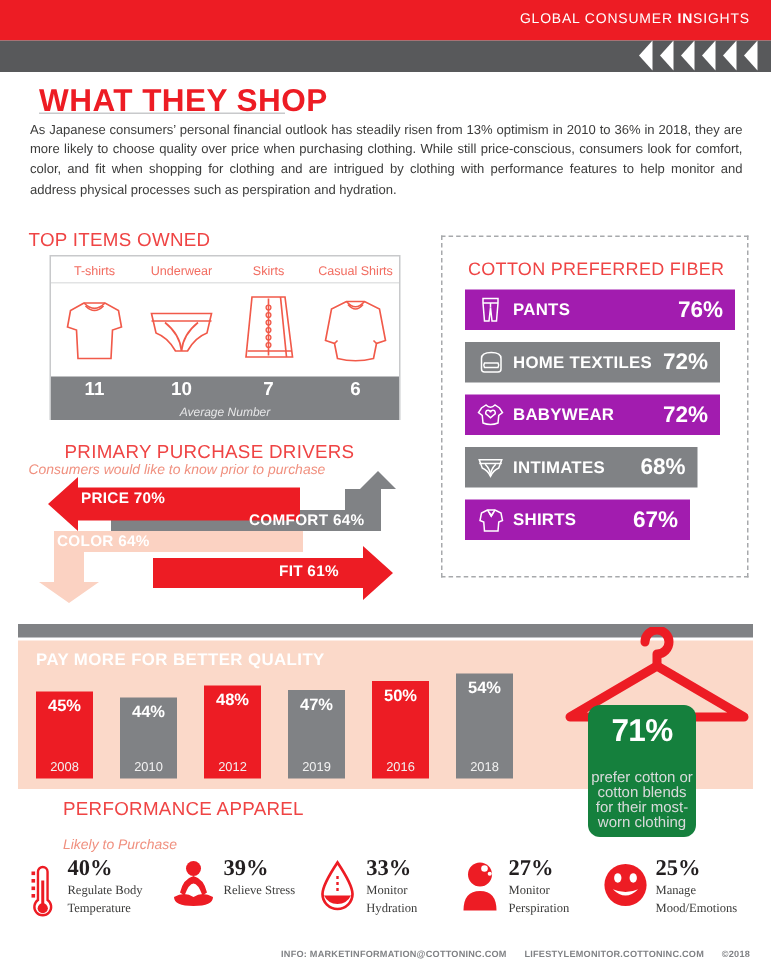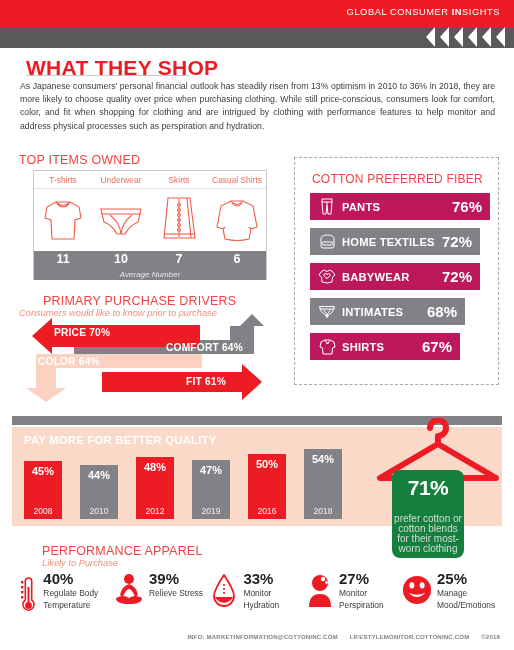--- a/index.html
+++ b/index.html
@@ -82,21 +82,21 @@
   .cpf-bars { position: absolute; left: 310px; top: 193px; width: 180px; }
   .cpf-bar {
     height: 27px; margin-bottom: 8px; display: flex; align-items: center;
     padding: 0 8px 0 6px; color: #ffffff;
   }
   .cpf-bar .ic { width: 22px; display: flex; align-items: center; justify-content: center; }
   .cpf-bar .nm {
     flex: 1; font-size: 11.2px; font-weight: bold; letter-spacing: .2px; margin-left: 4px;
   }
   .cpf-bar .vl { font-size: 15px; font-weight: bold; }
-  .cpf-red { background: #be185d; }
+  .cpf-red { background: #a21caf; }
   .cpf-gray { background: #808285; }
 
   
   .ppd-title { position: absolute; left: 19px; top: 294px; padding-left: 24px; }
   .ppd-sub { position: absolute; left: 19px; top: 308px; }
   .ppd-wrap { position: absolute; left: 14px; top: 312px; width: 270px; height: 92px; }
   .arrow-txt {
     position: absolute; font-size: 10.2px; font-weight: bold; letter-spacing: .2px;
     color: #ffffff; white-space: nowrap;
   }
@@ -128,24 +128,24 @@
   .hanger { position: absolute; left: 372px; top: 418px; width: 132px; height: 80px; }
   .hang-card {
     position: absolute; left: 392px; top: 470px; width: 72px; height: 88px;
     background: #15803d; border-radius: 8px; text-align: center; color: #ffffff;
     padding-top: 6px;
   }
   .hang-card .big { font-size: 21px; font-weight: bold; letter-spacing: -.5px; }
   .hang-card .sm { font-size: 10px; line-height: 10px; color: #D9DADB; margin-top: 14px; }
 
   
-  .pa-title { position: absolute; left: 42px; top: 544px; }
+  .pa-title { position: absolute; left: 42px; top: 532px; }
   .pa-sub { position: absolute; left: 42px; top: 558px; }
   .pa-row { position: absolute; left: 18px; top: 570px; width: 480px; display: flex; }
-  .pa-item { flex: 1; display: flex; align-items: flex-start; gap: 5px; }
+  .pa-item { flex: 1; display: flex; align-items: flex-start; gap: 5px; font-family: Liberation Serif, serif; }
   .pa-item .ic { width: 30px; display: flex; justify-content: center; padding-top: 3px; }
   .pa-item .tx { padding-top: 0px; }
   .pa-item .pct { font-size: 15px; font-weight: bold; color: #231F20; line-height: 17px; }
   .pa-item .lb { font-size: 8.4px; color: #3C3C3B; line-height: 11.5px; }
 
   .footer {
     position: absolute; right: 14px; bottom: 10px;
     font-size: 6.1px; color: #808285; letter-spacing: .15px; white-space: nowrap;
     font-family: "Liberation Sans Narrow", "Liberation Sans", sans-serif; font-weight: bold;
   }

